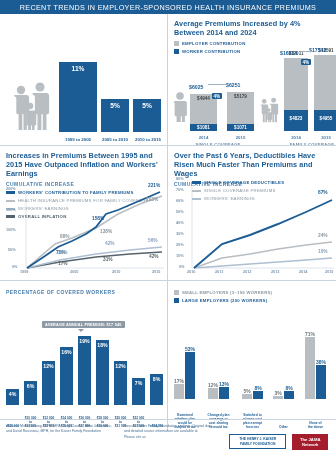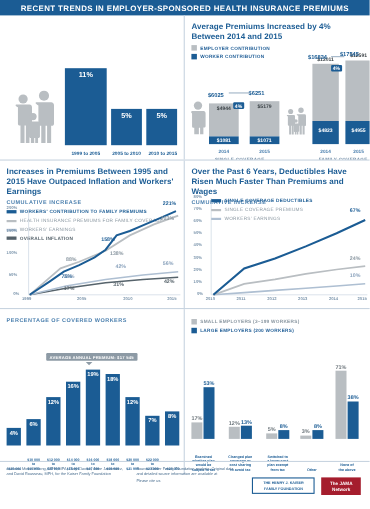--- a/index.html
+++ b/index.html
@@ -1,21 +1,21 @@
 <!DOCTYPE html>
 <html><head>
 <meta charset="utf-8">
 <style>
   html,body{margin:0;padding:0;background:#fff;}
   body{width:336px;height:463px;overflow:hidden;font-family:"Liberation Sans",sans-serif;color:#1f5d96;}
   .page{width:336px;height:463px;position:relative;background:#ffffff;}
 
   
   .hdr{height:14px;background:#1b5c94;display:flex;align-items:center;justify-content:center;}
-  .hdr-t{color:#fff;font-size:7.2px;font-weight:bold;letter-spacing:.35px;}
+  .hdr-t{color:#fff;font-size:7.2px;font-weight:normal;letter-spacing:.35px;}
 
   
   .grid{display:grid;grid-template-columns:167px 1px 168px;grid-template-rows:131px 1px 134px 1px 150px;}
   .vline{background:#c8d4e0;}
   .hline{background:#c8d4e0;grid-column:1/4;}
   .panel{position:relative;padding:5px 6px 0 6px;box-sizing:border-box;overflow:hidden;}
 
   .ptitle{font-size:7.3px;font-weight:bold;line-height:9px;color:#1b5c94;letter-spacing:.05px;}
   .psub{font-size:5px;font-weight:bold;color:#4a7fae;letter-spacing:.45px;margin-top:3px;}
 
@@ -117,21 +117,21 @@
         <div class="p1bar" style="left:133px;width:28px;height:33px;">
           <span class="p1val">5%</span>
         </div>
         <div class="p1lab" style="left:126px;width:44px;">2010 to 2015</div>
       </div>
     </div>
 
     <div class="vline"></div>
 
     <div class="panel">
-      <div class="ptitle">Average Premiums Increased by 4% Between 2014 and 2015</div>
+      <div class="ptitle">Average Premiums Increased by 4% Between 2014 and 2024</div>
       <div class="legend">
         <div class="lg">
           <span class="sw" style="background:#b9bec2"></span>
           <span class="lgt">EMPLOYER CONTRIBUTION</span>
         </div>
         <div class="lg">
           <span class="sw" style="background:#1b5c94"></span>
           <span class="lgt">WORKER CONTRIBUTION</span>
         </div>
       </div>

